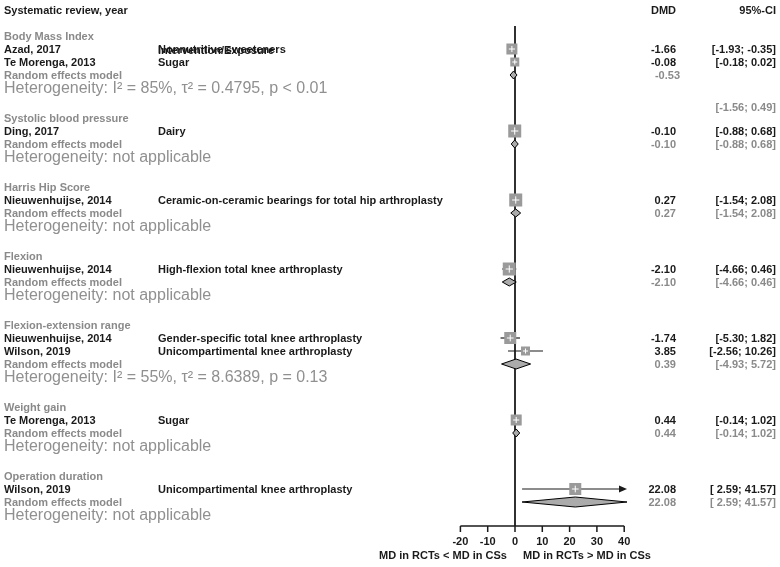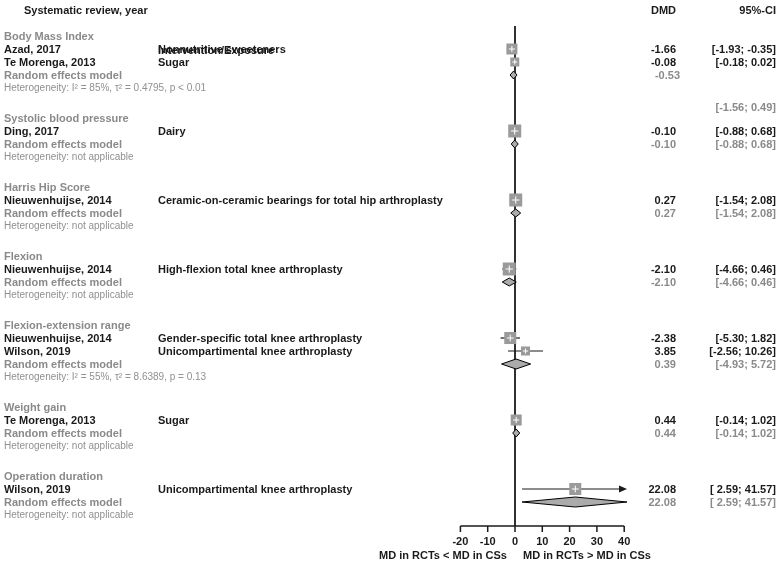--- a/index.html
+++ b/index.html
@@ -1,31 +1,31 @@
 <!DOCTYPE html>
 <html><head>
 <meta charset="utf-8">
 <style>
   html,body{margin:0;padding:0;background:#fff;}
   .canvas{position:relative;width:780px;height:567px;background:#ffffff;overflow:hidden;
           font-family:"Liberation Sans", sans-serif;font-size:11px;color:#1a1a1a;}
   .abs{position:absolute;white-space:nowrap;line-height:12px;}
   .b{font-weight:bold;}
   .muted{color:#8a8a8a;}
-  .het{font-size:10px;color:#909090;}
+  .het{font-size:16px;color:#909090;}
   .r{text-align:right;}
   svg{position:absolute;left:0;top:0;}
   svg text{font-family:"Liberation Sans", sans-serif;}
 </style>
 </head>
 <body>
 
 <div class="canvas">
 
-  <div class="abs b" style="left:4px;top:4px;margin-left:20px;">Systematic review, year</div>
+  <div class="abs b" style="left:4px;top:4px;">Systematic review, year</div>
   <div class="abs b" style="left:158px;top:4px;margin-top:40px;">Intervention/Exposure</div>
   <div class="abs b r" style="left:556px;top:4px;width:120px;">DMD</div>
   <div class="abs b r" style="left:640px;top:4px;width:136px;">95%-CI</div>
 
   <div id="rows">
       <div class="abs b muted" style="left: 4px; top: 30px;">Body Mass Index</div>
       <div class="abs b" style="left: 4px; top: 43px;">Azad, 2017</div>
       <div class="abs b" style="left: 158px; top: 43px;">Nonnutritive sweeteners</div>
       <div class="abs b r" style="left: 556px; top: 43px; width: 120px;">-1.66</div>
       <div class="abs b r" style="left: 640px; top: 43px; width: 136px;">[-1.93; -0.35]</div>
@@ -60,21 +60,21 @@
       <div class="abs b" style="left: 158px; top: 263px;">High-flexion total knee arthroplasty</div>
       <div class="abs b r" style="left: 556px; top: 263px; width: 120px;">-2.10</div>
       <div class="abs b r" style="left: 640px; top: 263px; width: 136px;">[-4.66; 0.46]</div>
       <div class="abs b muted" style="left: 4px; top: 276px;">Random effects model</div>
       <div class="abs b muted r" style="left: 556px; top: 276px; width: 120px;">-2.10</div>
       <div class="abs b muted r" style="left: 640px; top: 276px; width: 136px;">[-4.66; 0.46]</div>
       <div class="abs het" style="left: 4px; top: 289px;">Heterogeneity: not applicable</div>
       <div class="abs b muted" style="left: 4px; top: 319px;">Flexion-extension range</div>
       <div class="abs b" style="left: 4px; top: 332px;">Nieuwenhuijse, 2014</div>
       <div class="abs b" style="left: 158px; top: 332px;">Gender-specific total knee arthroplasty</div>
-      <div class="abs b r" style="left: 556px; top: 332px; width: 120px;">-2.38</div>
+      <div class="abs b r" style="left: 556px; top: 332px; width: 120px;">-1.74</div>
       <div class="abs b r" style="left: 640px; top: 332px; width: 136px;">[-5.30; 1.82]</div>
       <div class="abs b" style="left: 4px; top: 345px;">Wilson, 2019</div>
       <div class="abs b" style="left: 158px; top: 345px;">Unicompartimental knee arthroplasty</div>
       <div class="abs b r" style="left: 556px; top: 345px; width: 120px;">3.85</div>
       <div class="abs b r" style="left: 640px; top: 345px; width: 136px;">[-2.56; 10.26]</div>
       <div class="abs b muted" style="left: 4px; top: 358px;">Random effects model</div>
       <div class="abs b muted r" style="left: 556px; top: 358px; width: 120px;">0.39</div>
       <div class="abs b muted r" style="left: 640px; top: 358px; width: 136px;">[-4.93; 5.72]</div>
       <div class="abs het" style="left: 4px; top: 371px;">Heterogeneity: I² = 55%, τ² = 8.6389, p = 0.13</div>
       <div class="abs b muted" style="left: 4px; top: 401px;">Weight gain</div>

